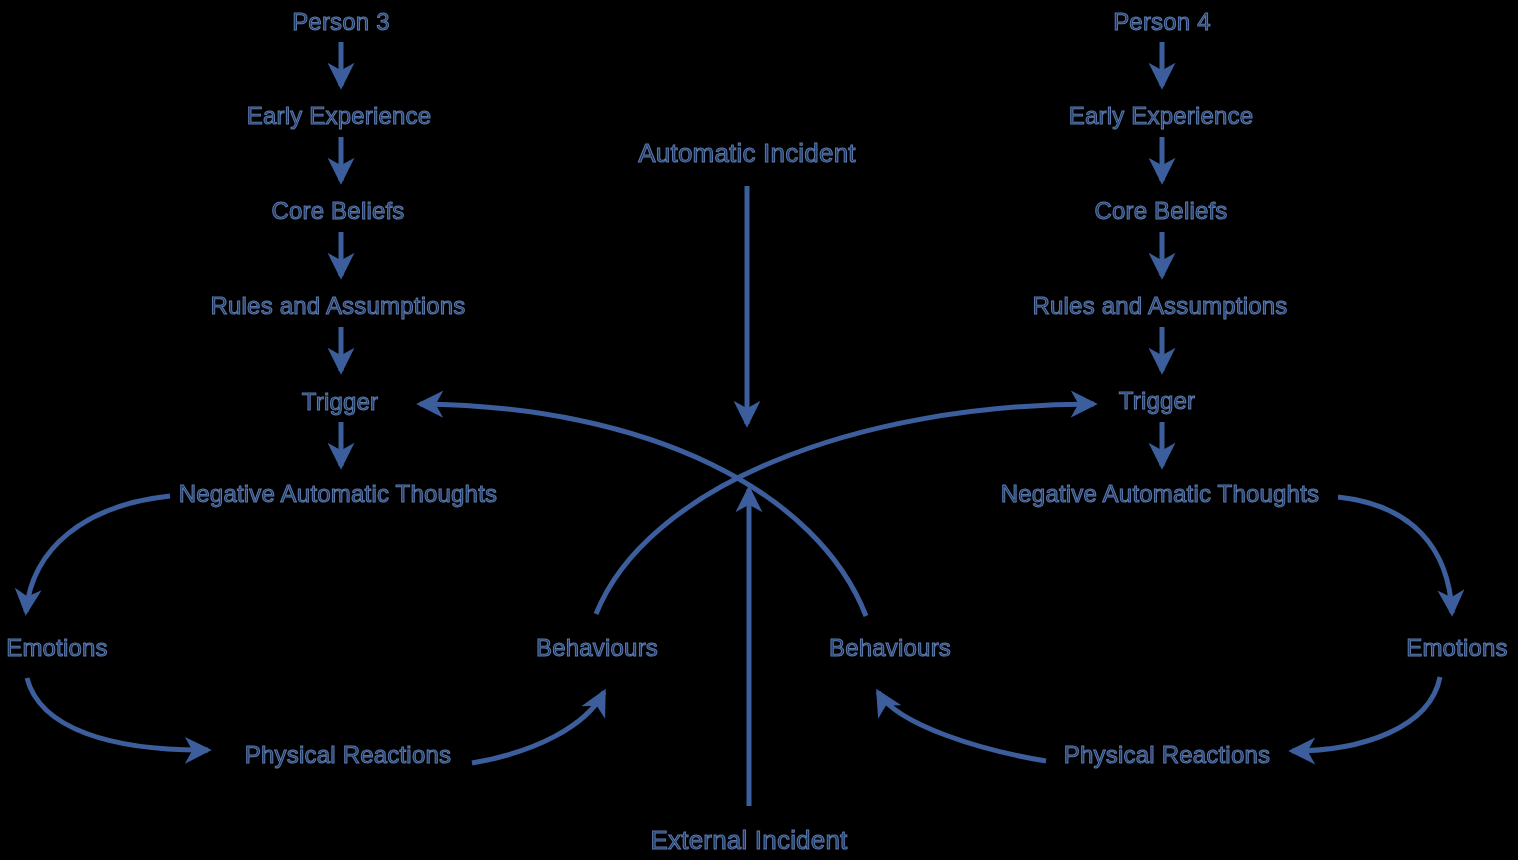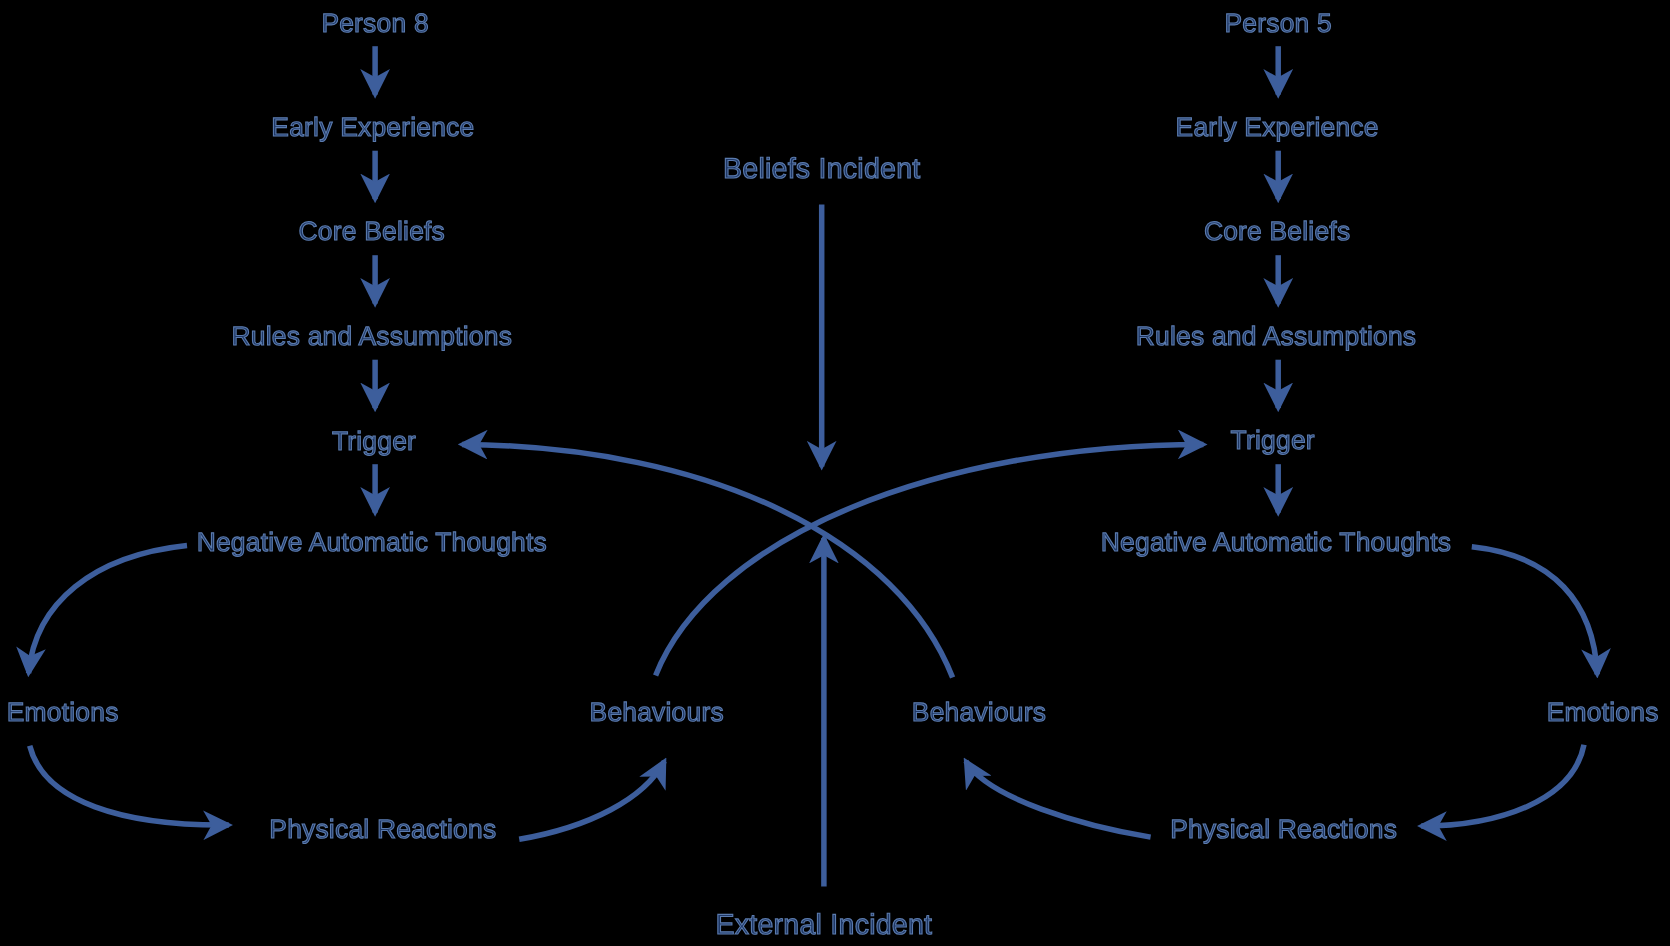--- a/index.html
+++ b/index.html
@@ -56,36 +56,36 @@
 
     <path class="arrow" marker-end="url(#ah)" d="M170,496 C85,505 32,548 26,612"></path>
     <path class="arrow" marker-end="url(#ah)" d="M27,678 C40,729 112,751 208,750"></path>
     <path class="arrow" marker-end="url(#ah)" d="M472,763 C536,752 586,726 604,692"></path>
 
     <path class="arrow" marker-end="url(#ah)" d="M1338,497 C1412,505 1449,548 1452,613"></path>
     <path class="arrow" marker-end="url(#ah)" d="M1440,677 C1430,728 1362,751 1292,751"></path>
     <path class="arrow" marker-end="url(#ah)" d="M1046,761 C985,751 898,726 878,692"></path>
   </svg>
 
-  <div class="node" style="left:341px;top:22px;">Person 8</div>
+  <div class="node" style="left:341px;top:22px;">Person 3</div>
   <div class="node" style="left:339px;top:116px;">Early Experience</div>
   <div class="node" style="left:338px;top:211px;">Core Beliefs</div>
   <div class="node" style="left:338px;top:306px;">Rules and Assumptions</div>
   <div class="node" style="left:340px;top:402px;">Trigger</div>
   <div class="node" style="left:338px;top:494px;">Negative Automatic Thoughts</div>
   <div class="node" style="left:57px;top:648px;">Emotions</div>
   <div class="node" style="left:597px;top:648px;">Behaviours</div>
   <div class="node" style="left:348px;top:755px;">Physical Reactions</div>
 
-  <div class="node" style="left:1162px;top:22px;">Person 5</div>
+  <div class="node" style="left:1162px;top:22px;">Person 4</div>
   <div class="node" style="left:1161px;top:116px;">Early Experience</div>
   <div class="node" style="left:1161px;top:211px;">Core Beliefs</div>
   <div class="node" style="left:1160px;top:306px;">Rules and Assumptions</div>
   <div class="node" style="left:1157px;top:401px;">Trigger</div>
   <div class="node" style="left:1160px;top:494px;">Negative Automatic Thoughts</div>
   <div class="node" style="left:1457px;top:648px;">Emotions</div>
   <div class="node" style="left:890px;top:648px;">Behaviours</div>
   <div class="node" style="left:1167px;top:755px;">Physical Reactions</div>
 
-  <div class="node big" style="left:747px;top:154px;">Beliefs Incident</div>
+  <div class="node big" style="left:747px;top:154px;">Automatic Incident</div>
   <div class="node big" style="left:749px;top:841px;">External Incident</div>
 
 </div>
 
 </body></html>

